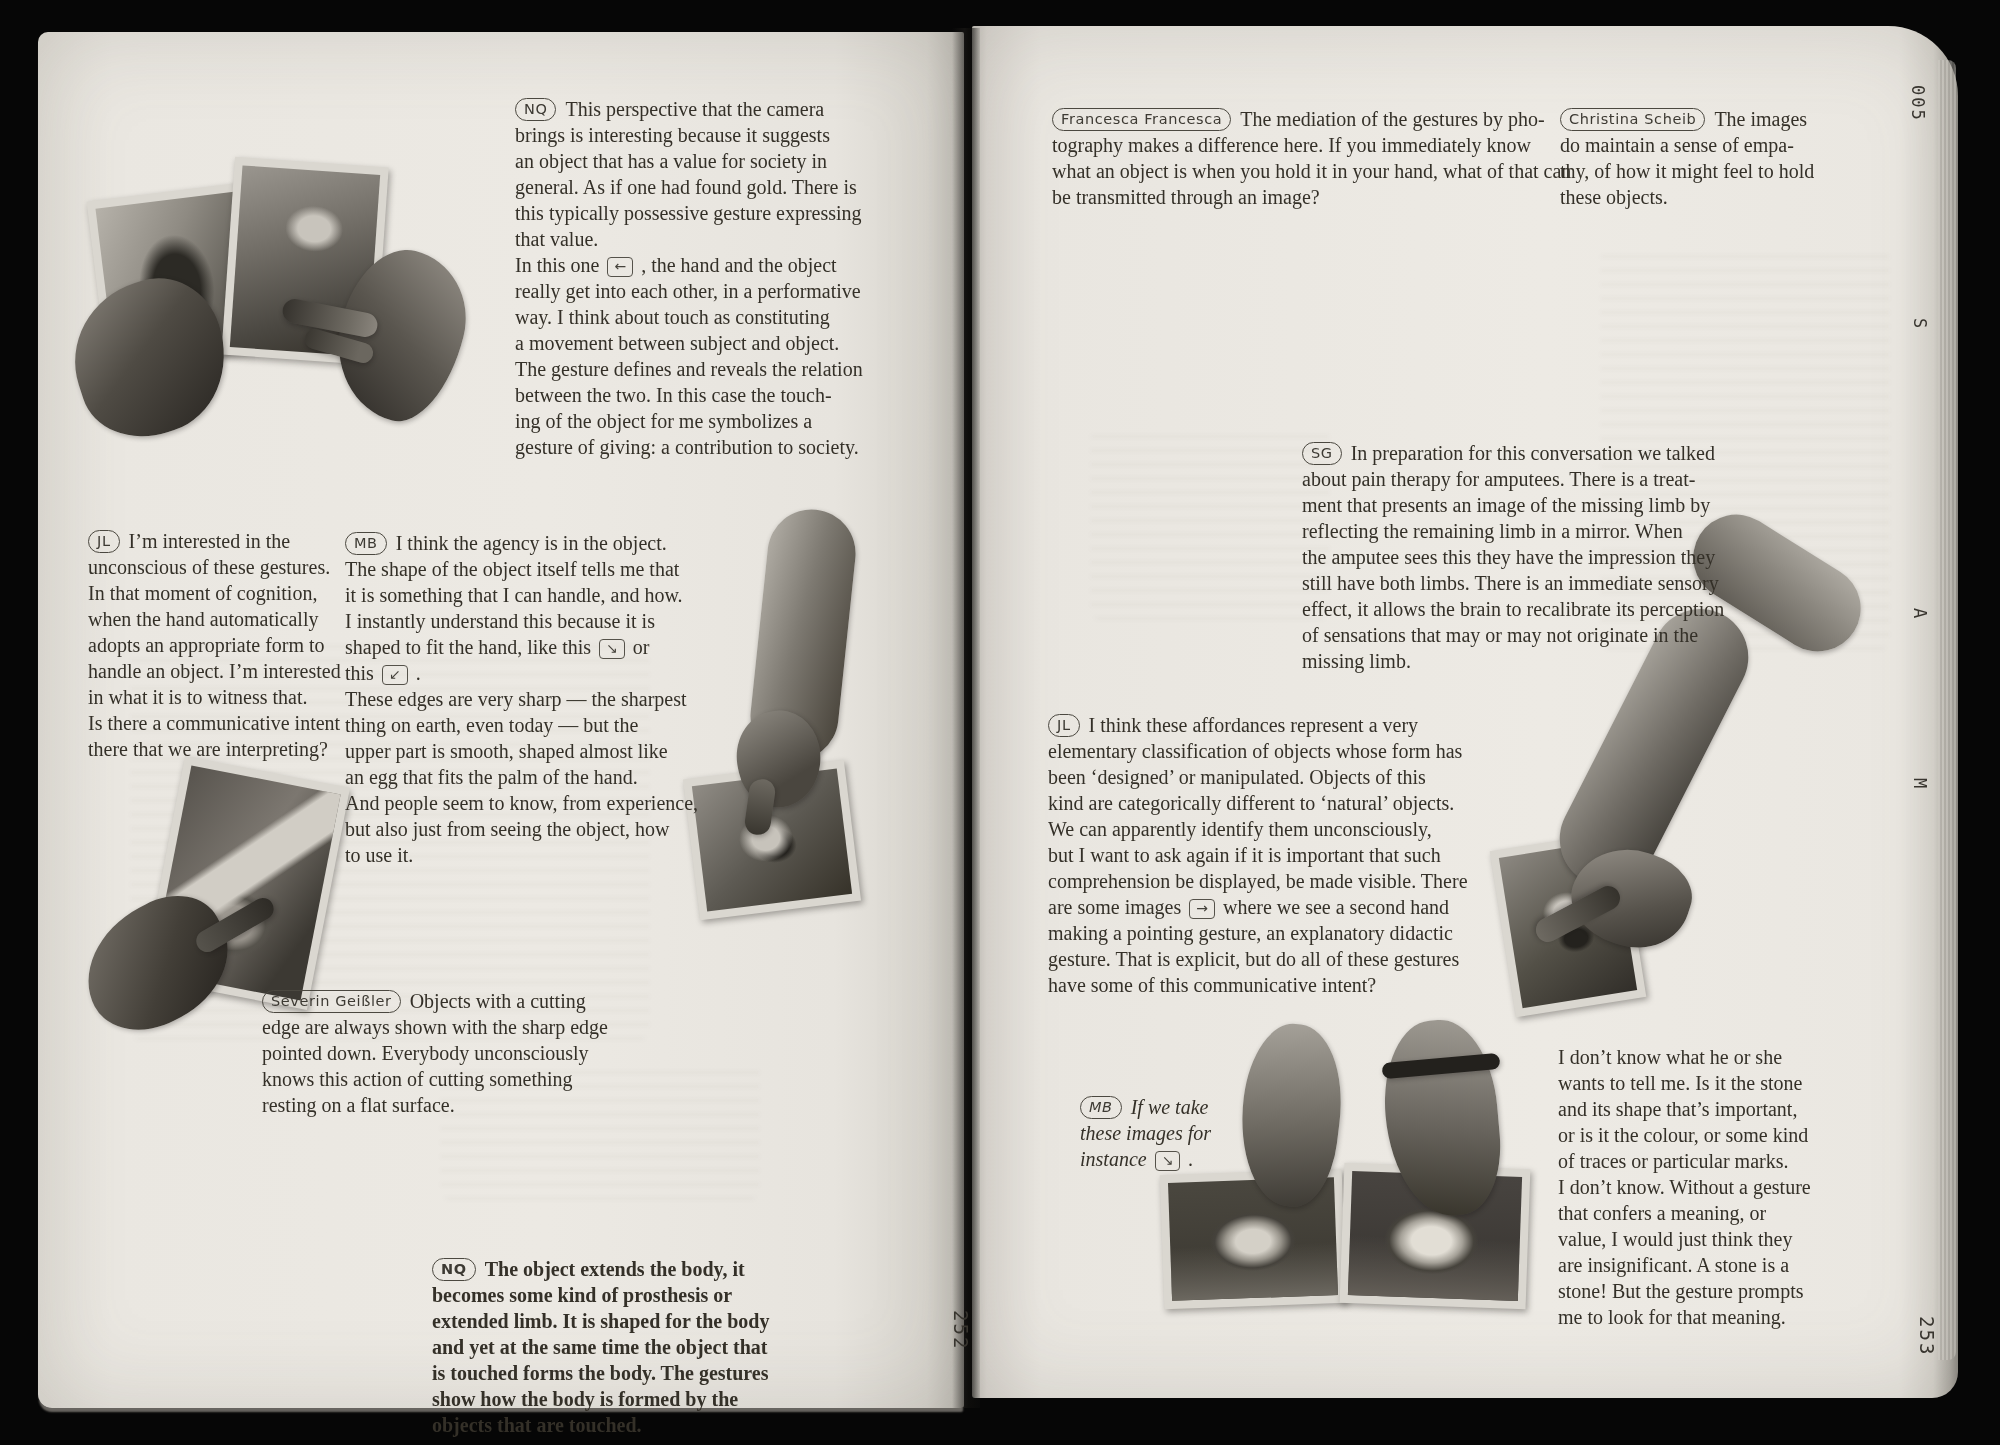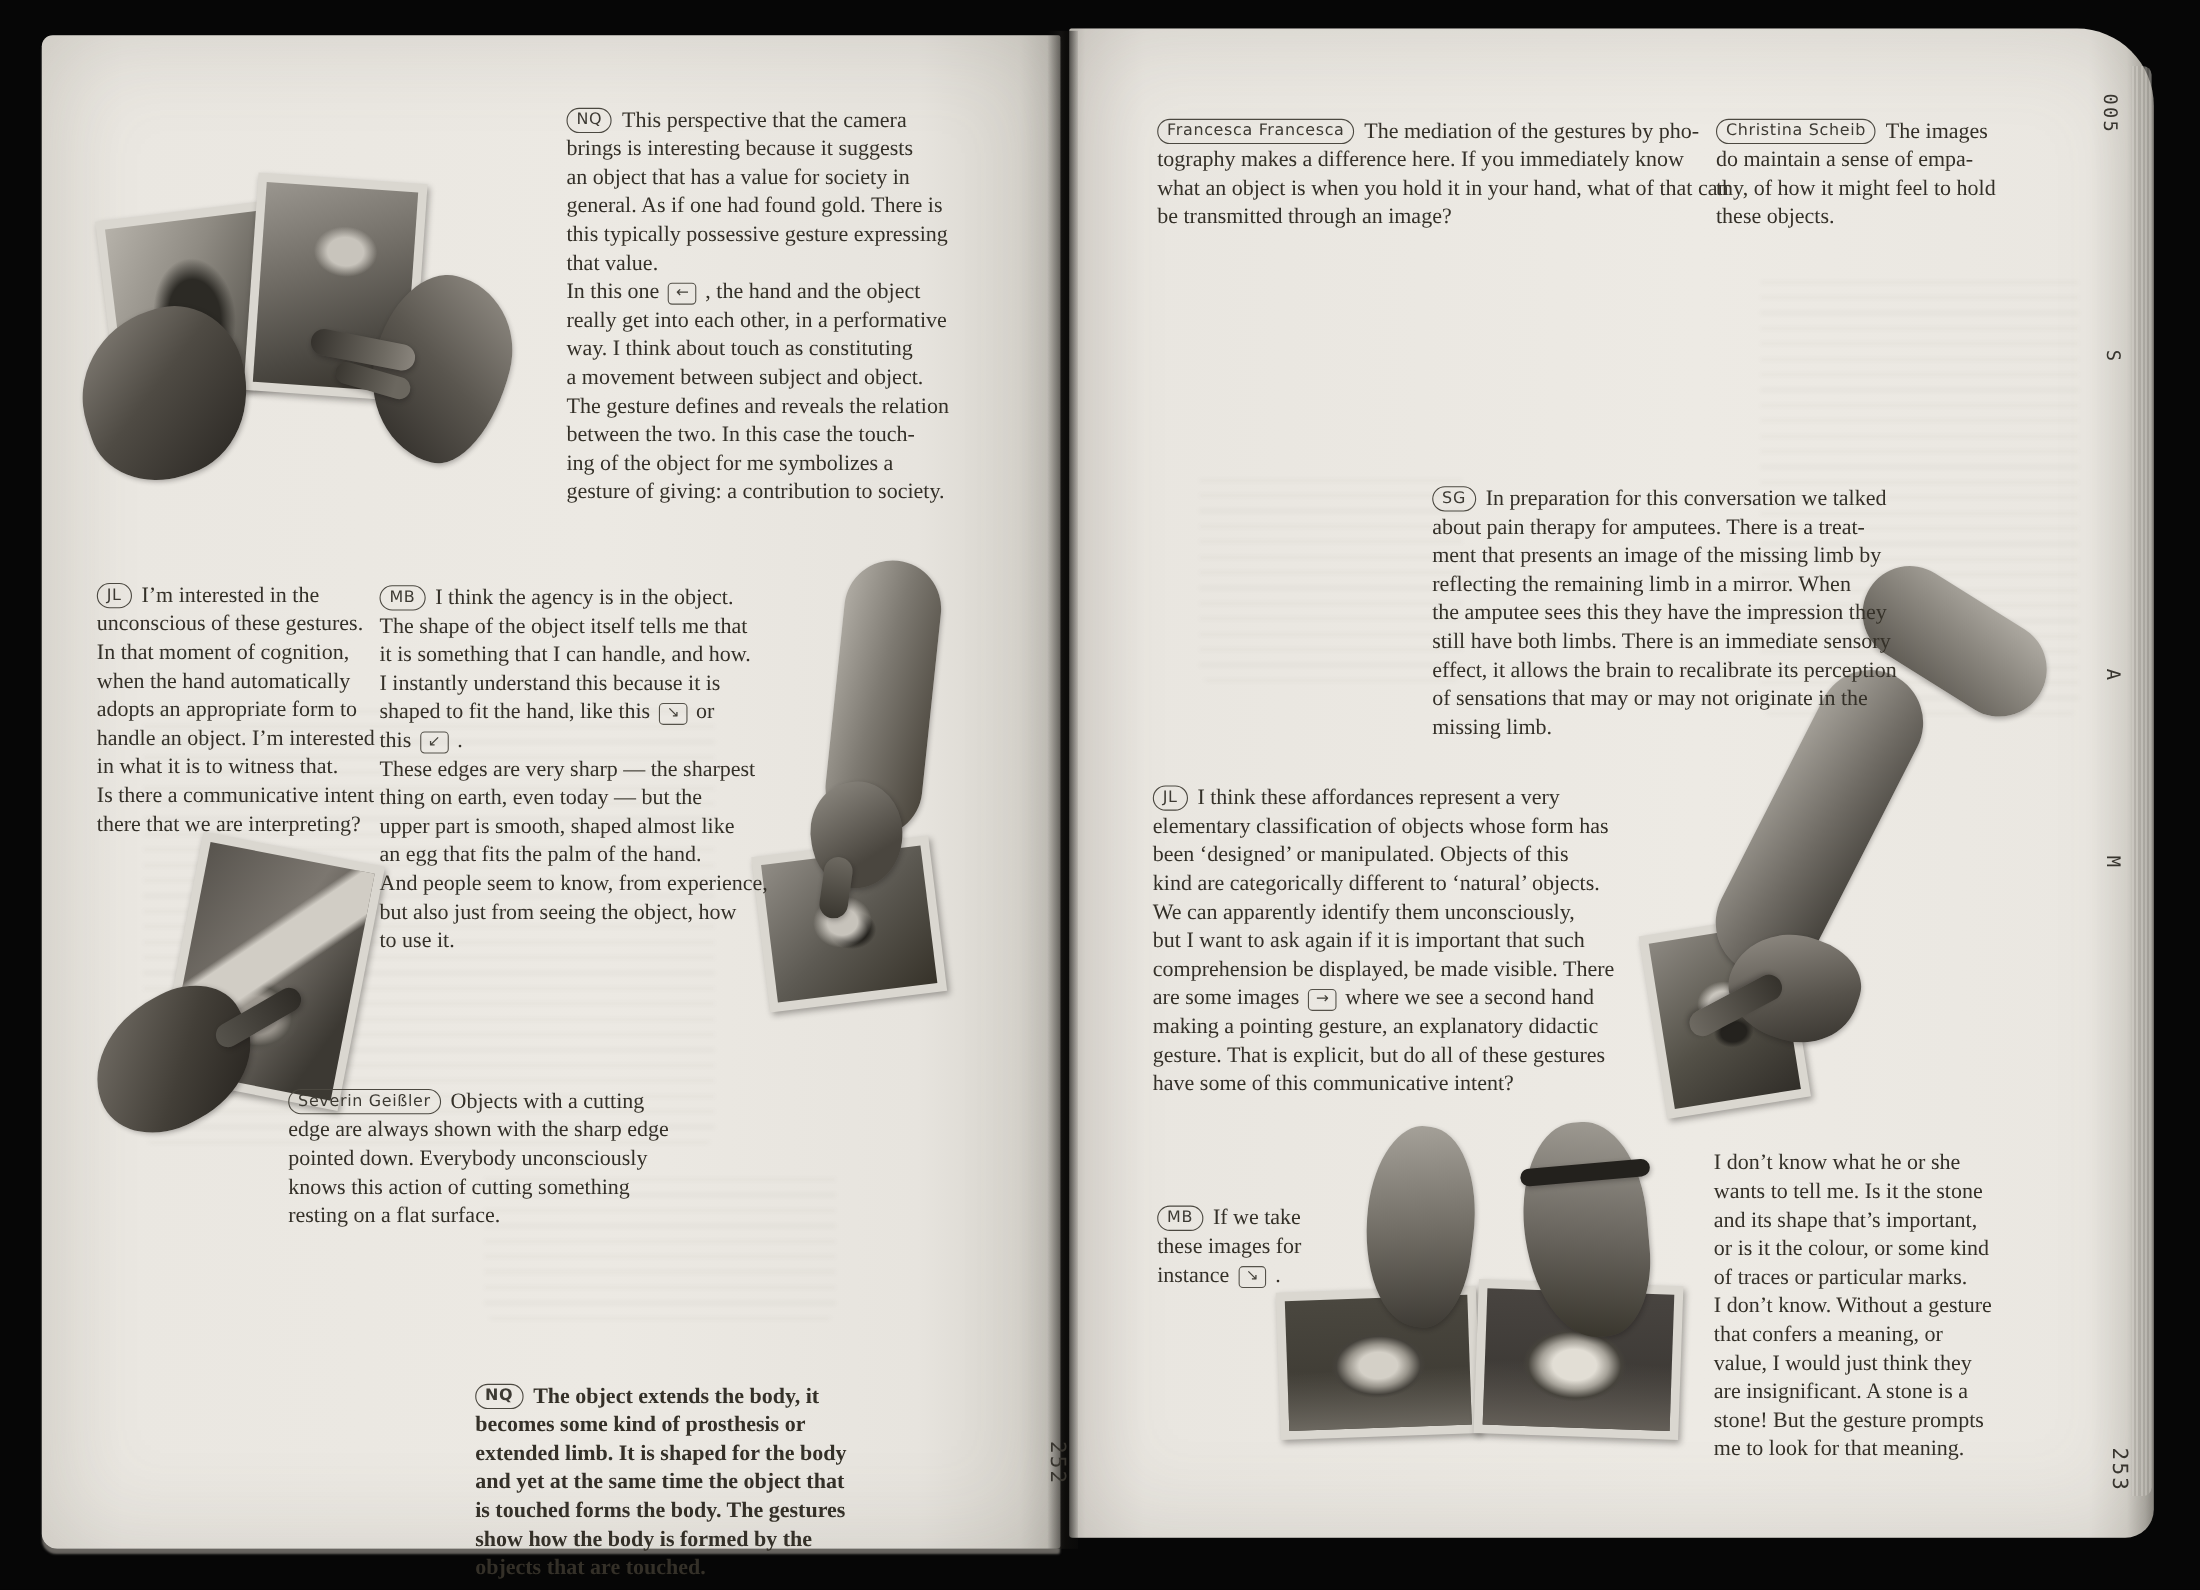--- a/index.html
+++ b/index.html
@@ -234,21 +234,21 @@
   <div class="collage" style="left:1488px;top:548px;width:370px;height:470px;" aria-label="Bent arm reaching diagonally down, index finger pointing at a small photographic print">
     <div class="print p4-print">
         <div class="img"></div>
       </div>
     <div class="limb p4-upper"></div>
     <div class="limb p4-fore"></div>
     <div class="limb p4-hand"></div>
     <div class="limb p4-fing"></div>
   </div>
 
-  <div class="para" style="left:1052px;top:1094px;width:240px;"><span class="pill">MB</span>If we take
+  <div class="para" style="left:1080px;top:1094px;width:240px;font-style:italic;"><span class="pill">MB</span>If we take
 these images for
 instance <span class="arrowbox">↘</span> .</div>
 
   <div class="collage" style="left:1158px;top:1032px;width:395px;height:290px;" aria-label="Two hands, one with a wristwatch, placing two photographic prints of stones side by side">
     <div class="print p5-printA">
         <div class="img"></div>
       </div>
     <div class="print p5-printB">
         <div class="img"></div>
       </div>

